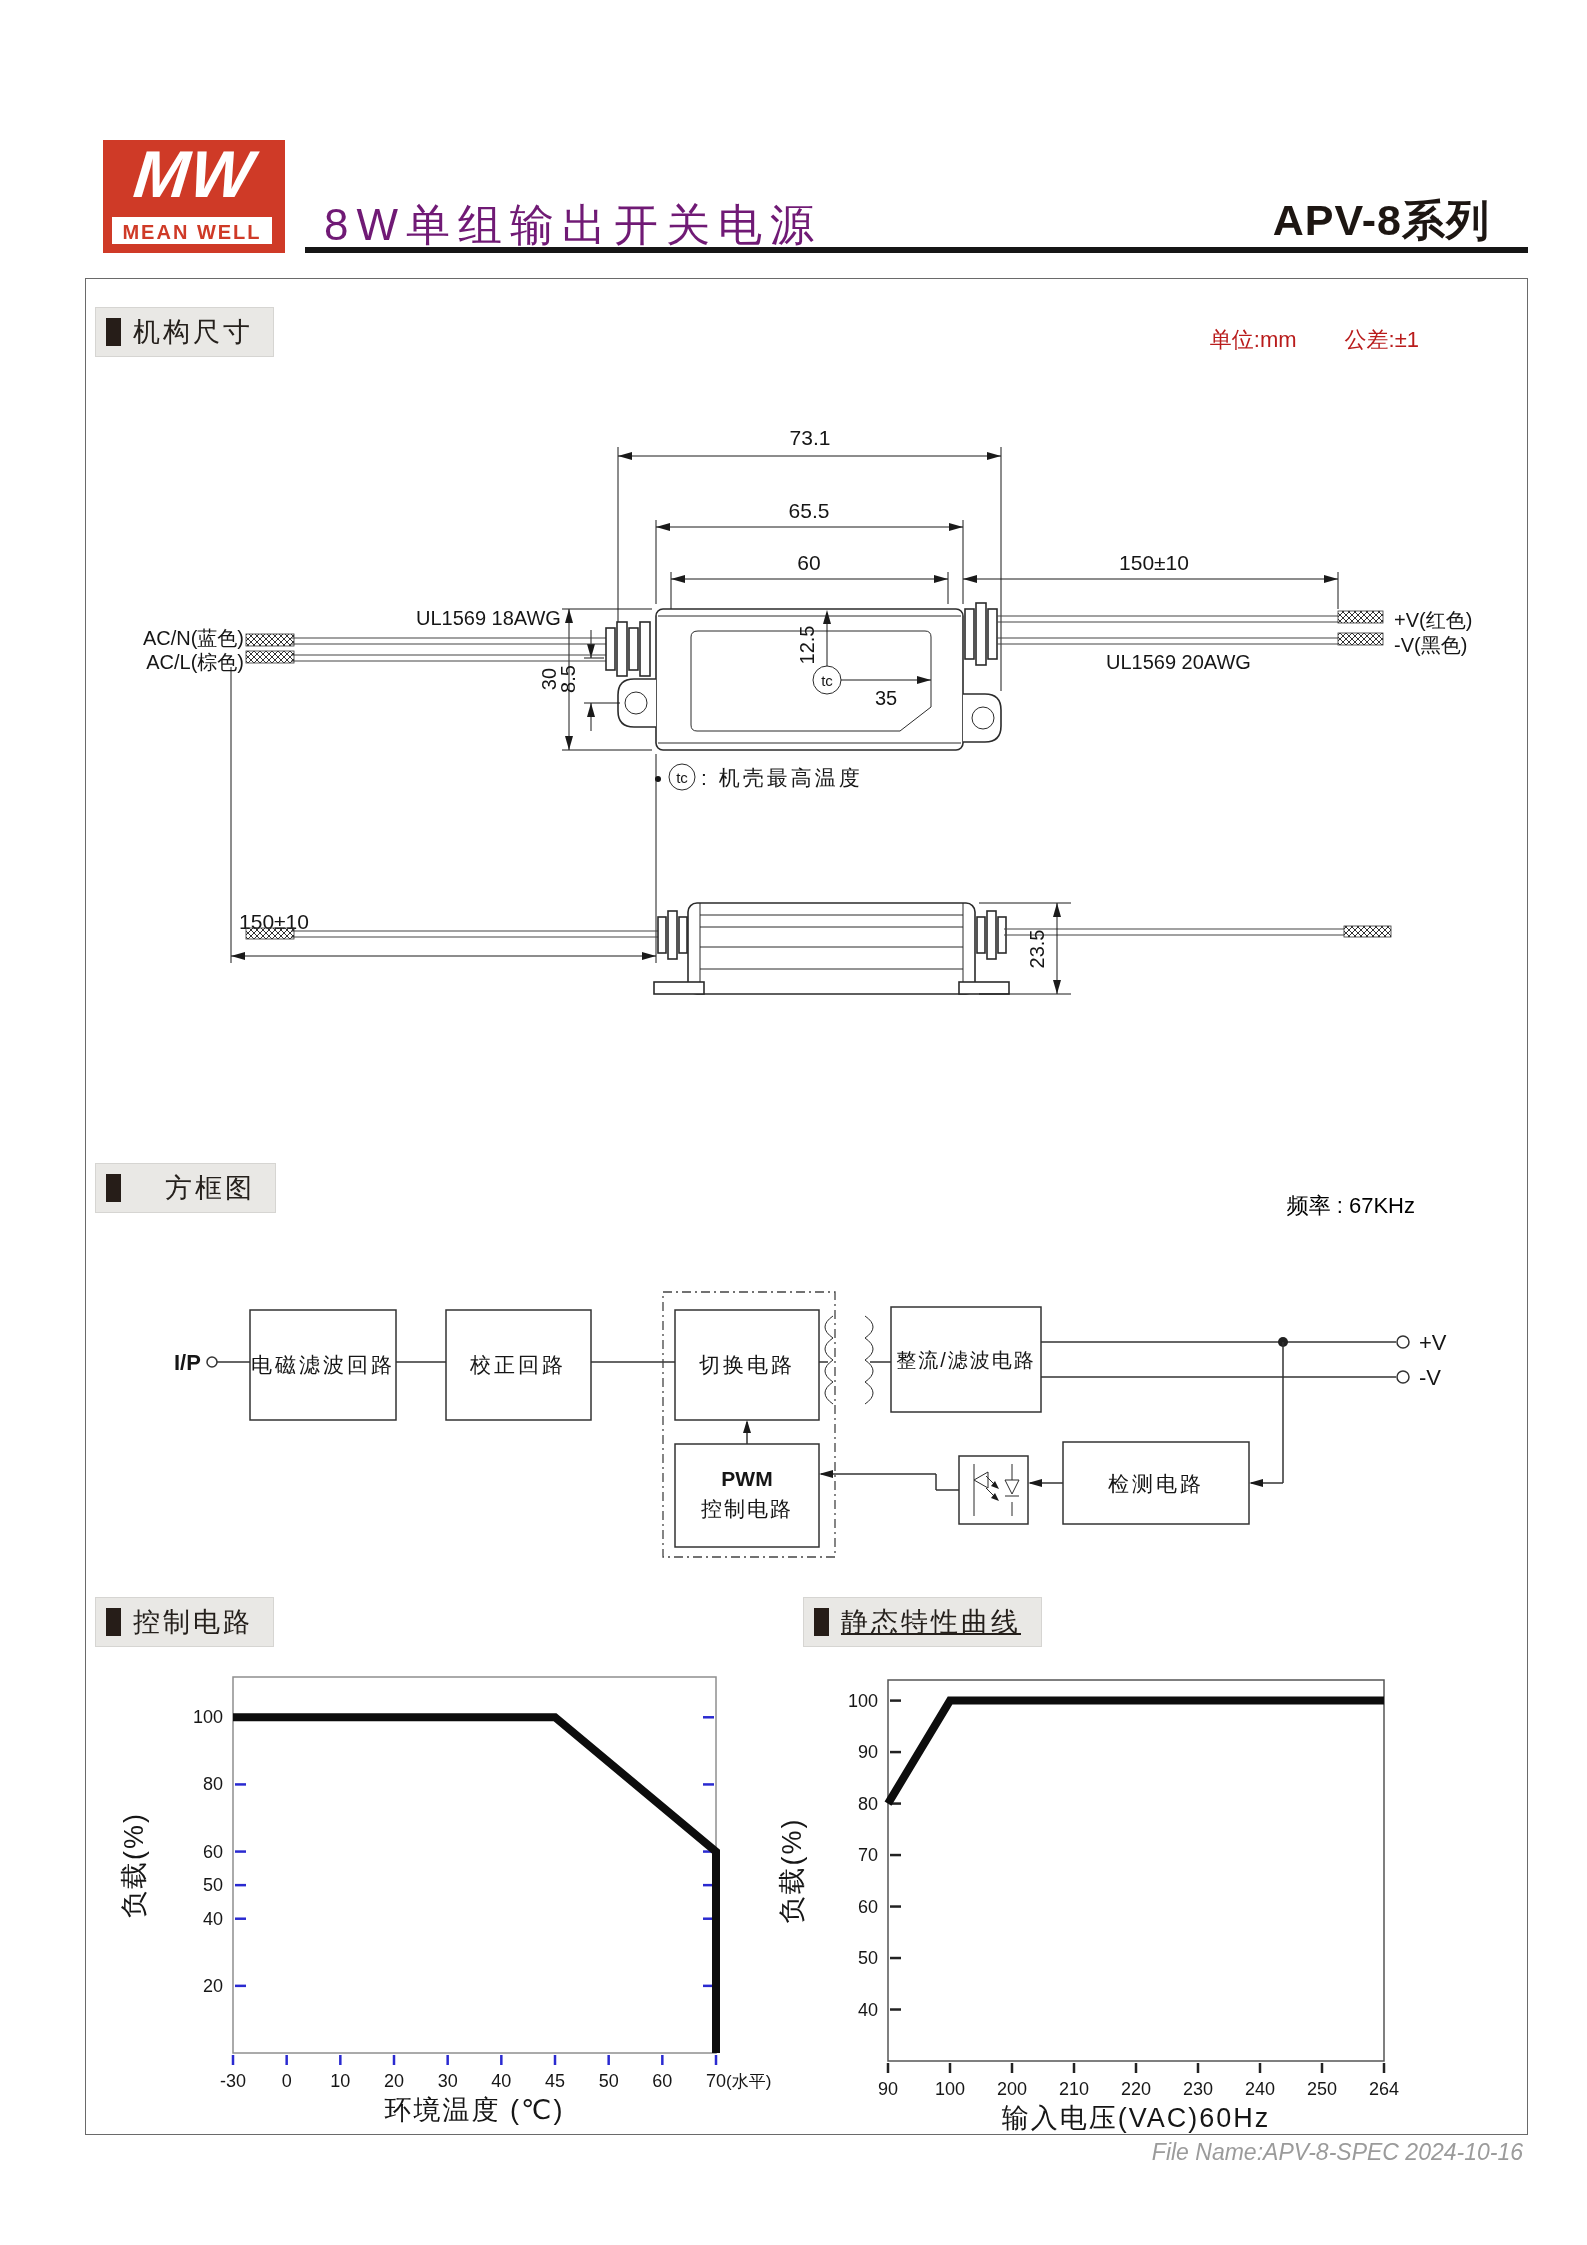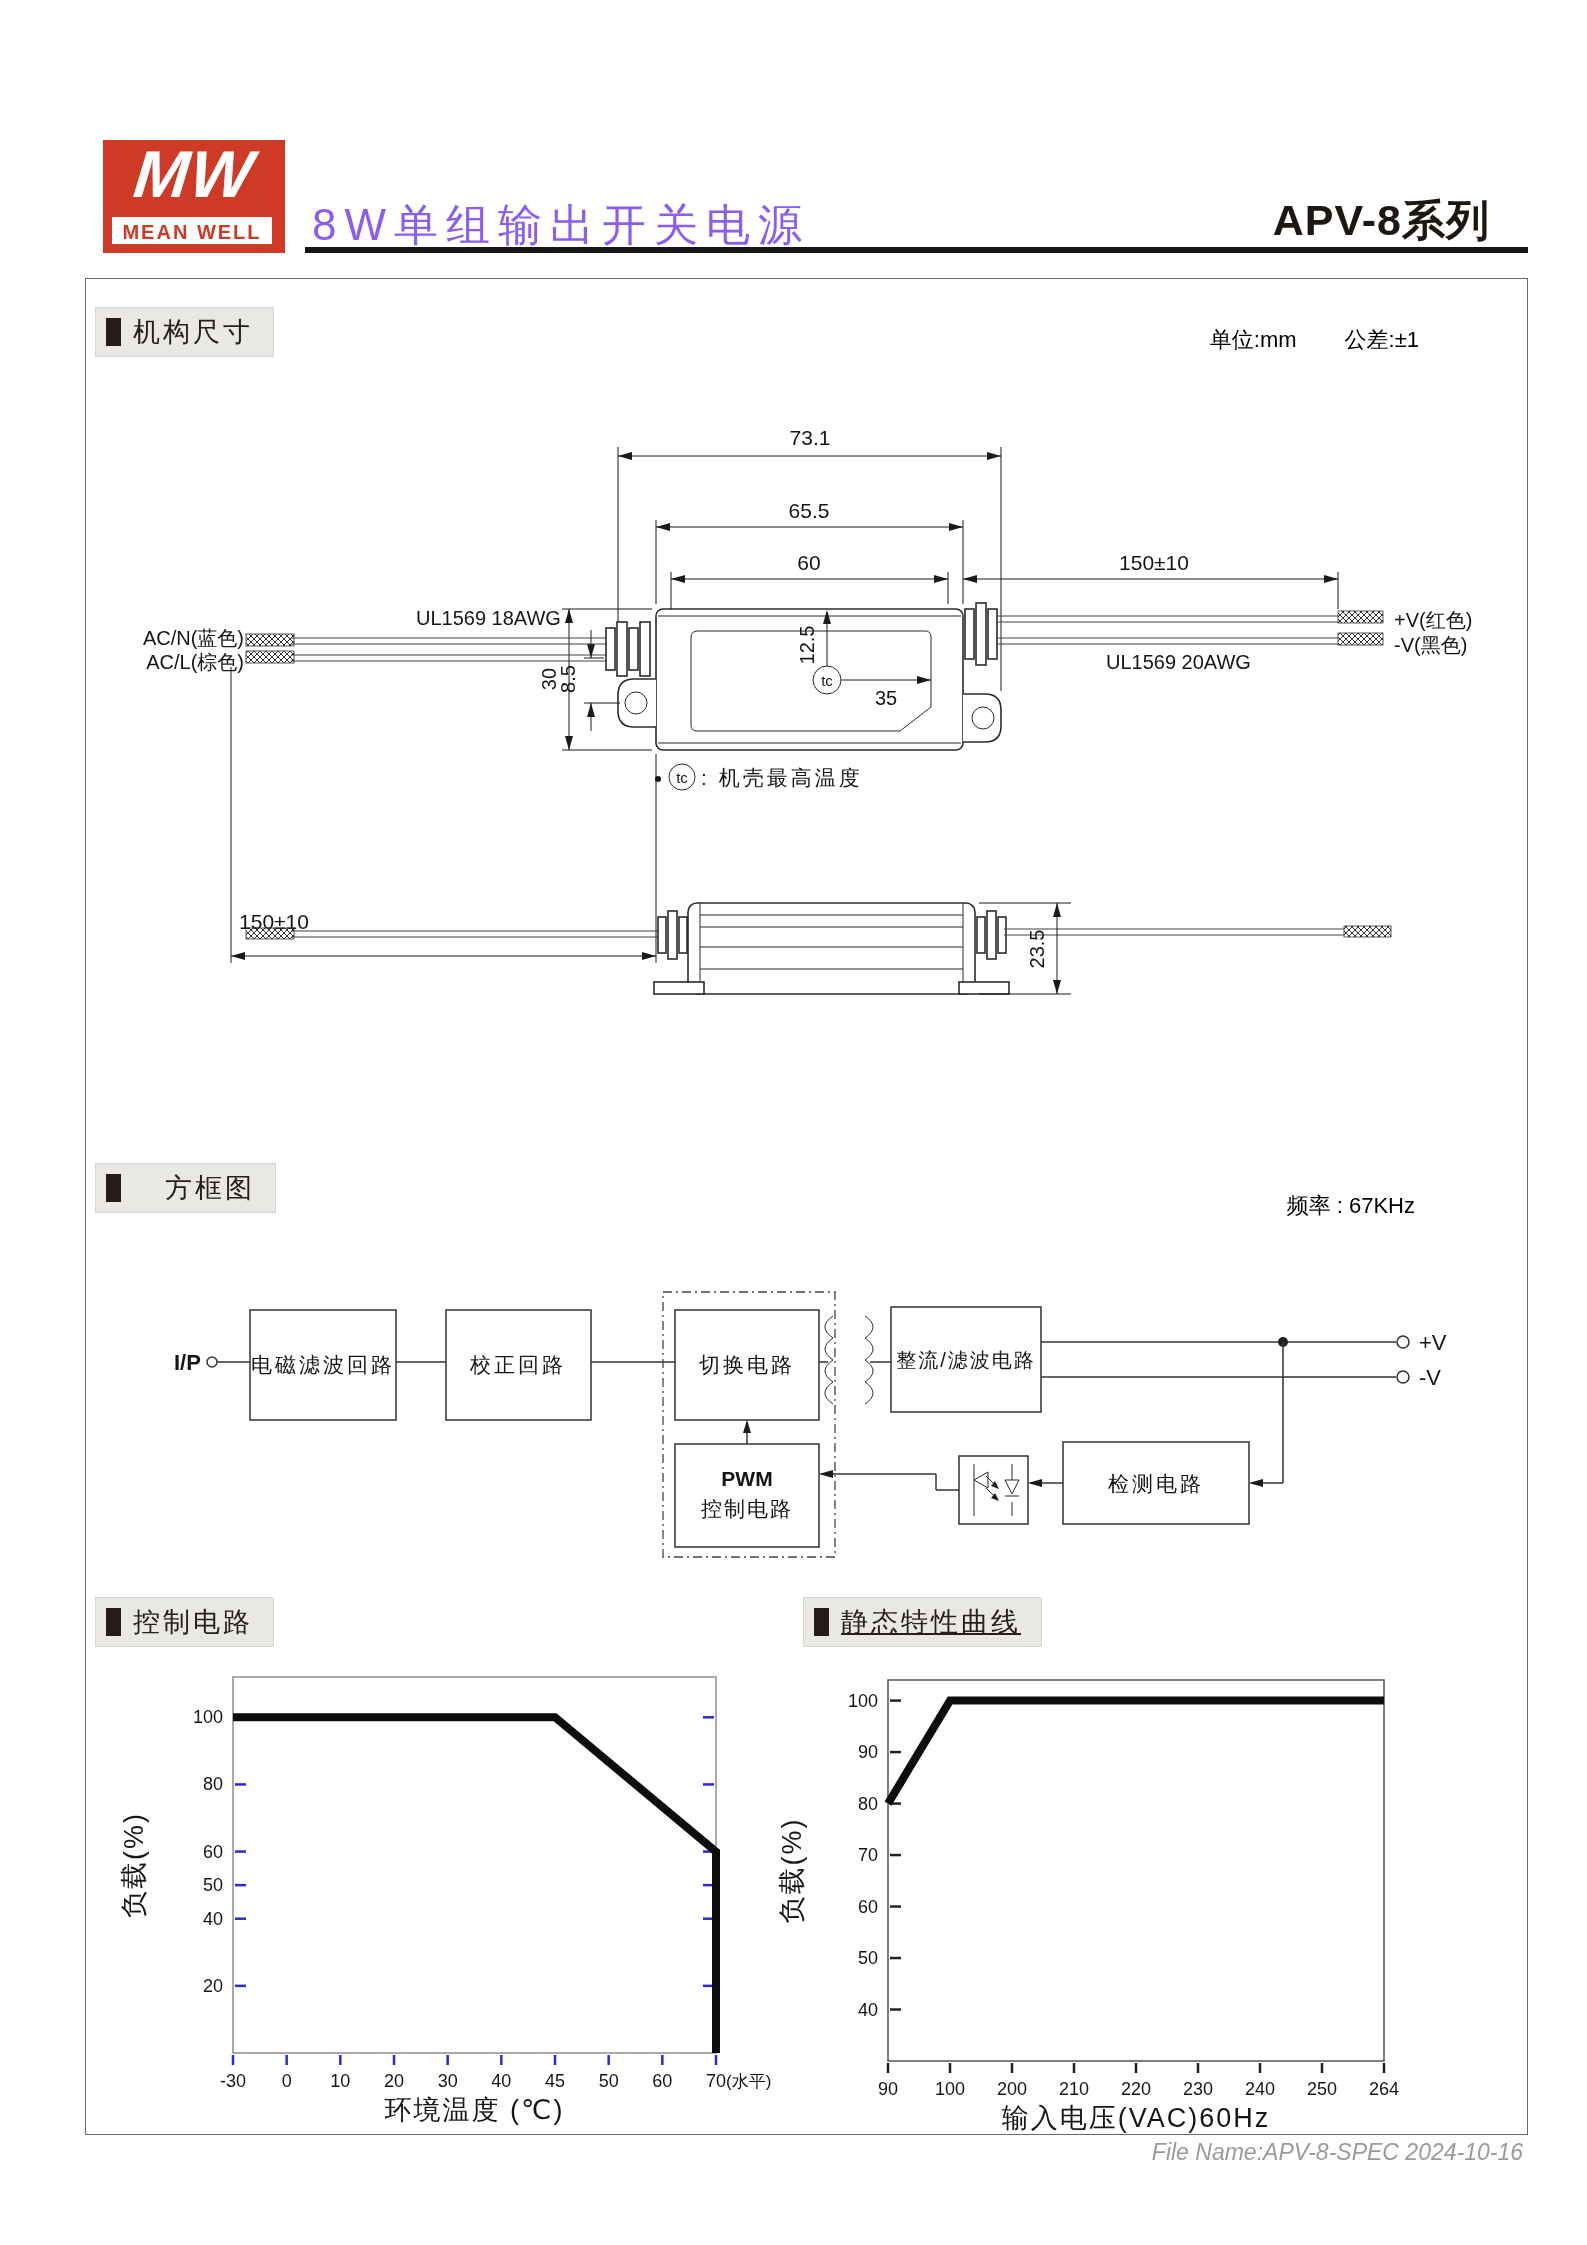--- a/index.html
+++ b/index.html
@@ -5,29 +5,29 @@
   html,body{margin:0;padding:0;background:#fff;}
   .page{position:relative;width:1587px;height:2245px;background:#ffffff;overflow:hidden;
         font-family:"Liberation Sans","DejaVu Sans",sans-serif;color:#111;}
   
   .logo{position:absolute;left:103px;top:140px;width:182px;height:113px;background:#cf3a27;}
   .logo .mw{position:absolute;left:0;right:0;top:-4px;text-align:center;color:#fff;
             font-size:66px;font-weight:900;font-style:italic;letter-spacing:1px;transform:skewX(-6deg);}
   .logo .band{position:absolute;left:9px;right:13px;bottom:9px;height:27px;background:#fff;
               display:flex;align-items:flex-end;justify-content:center;}
   .logo .band span{color:#cf3a27;font-weight:bold;font-size:20px;letter-spacing:2px;}
-  .doc-title{position:absolute;left:312px;top:196px;font-size:44px;letter-spacing:8px;color:#8b5cf6;}
+  .doc-title{position:absolute;left:324px;top:196px;font-size:44px;letter-spacing:8px;color:#701a75;}
   .doc-series{position:absolute;right:97px;top:192px;font-size:43px;font-weight:bold;color:#1d1612;letter-spacing:1px;}
   .title-rule{position:absolute;left:305px;top:247px;width:1223px;height:6px;background:#161616;}
   
   .frame{position:absolute;left:85px;top:278px;width:1441px;height:1855px;border:1px solid #6a6a6a;}
   .sec-h{position:absolute;display:inline-flex;align-items:center;background:#e9e8e5;
          border:1px solid #d6d5d2;padding:6px 20px 6px 10px;font-size:27px;color:#25201c;letter-spacing:3px;}
   .sec-h .bullet{display:inline-block;width:15px;height:28px;background:#261d18;margin-right:12px;}
-  .note-row{position:absolute;top:46px;right:108px;display:flex;gap:48px;font-size:22px;color:#000000;}
+  .note-row{position:absolute;top:46px;right:108px;display:flex;gap:48px;font-size:22px;color:#b91c1c;}
   .freq{position:absolute;top:912px;right:112px;font-size:22px;color:#000000;}
   .footer{position:absolute;top:2139px;right:64px;font-style:italic;font-size:23px;color:#9b9b9b;}
   svg{position:absolute;overflow:visible;}
   svg text{font-family:"Liberation Sans","DejaVu Sans",sans-serif;fill:#161616;}
   .ln{stroke:#1a1a1a;stroke-width:1;fill:none;}
   .part{stroke:#2b2b2b;stroke-width:1.6;fill:#ffffff;}
   .thin{stroke:#2b2b2b;stroke-width:1;fill:none;}
   .ah{fill:#1a1a1a;stroke:none;}
   .blk{stroke:#333;stroke-width:1.5;fill:#fff;}
   .wire{stroke:#444;stroke-width:1.2;fill:none;}

